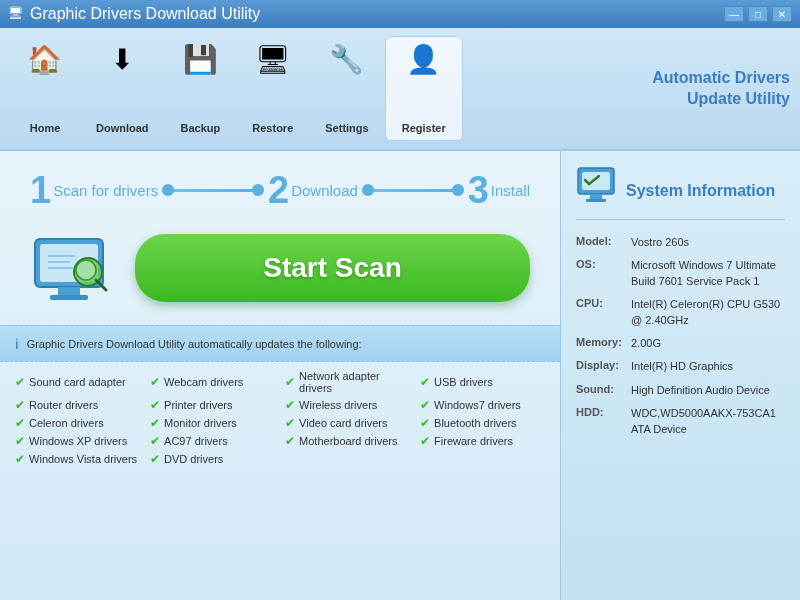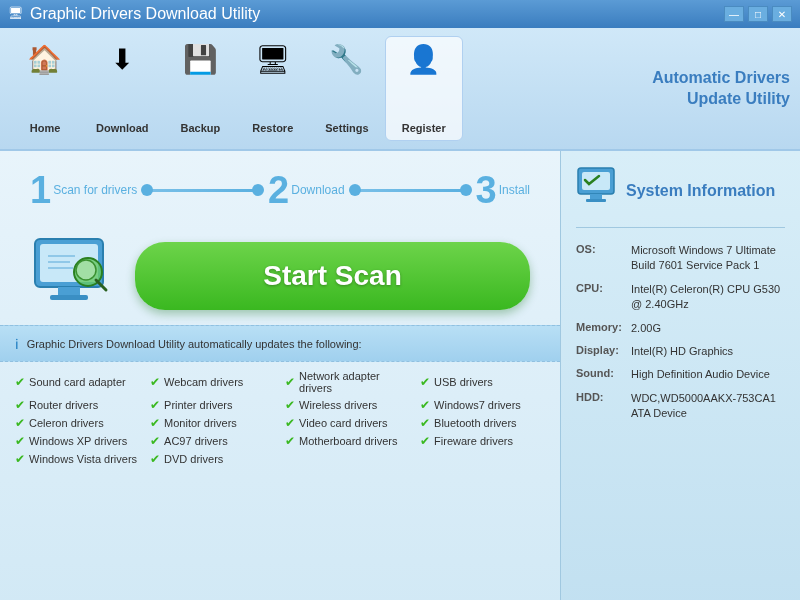--- a/index.html
+++ b/index.html
@@ -81,21 +81,21 @@
       align-items: center;
       color: #4a9fd4;
     }
     .step-num {
       font-size: 38px;
       font-weight: bold;
       color: #5ab0e0;
       line-height: 1;
     }
     .step-text {
-      font-size: 12px;
+      font-size: 15px;
       color: #5ab0e0;
       margin-left: 2px;
     }
     .step-line {
       flex: 1;
       height: 3px;
       background: linear-gradient(to right, #7ac0e8, #5ab0e0);
       margin: 0 10px;
       position: relative;
     }
@@ -107,21 +107,21 @@
       top: 50%;
       transform: translateY(-50%);
     }
     .step-dot.left { left: -6px; }
     .step-dot.right { right: -6px; }
 
     
     .scan-area {
       padding: 15px 30px;
       display: flex;
-      align-items: flex-end;
+      align-items: flex-start;
       gap: 20px;
     }
     .scan-icon-container {
       position: relative;
     }
     .scan-btn {
       flex: 1;
       background: linear-gradient(to bottom, #6dd44a, #3ab820);
       border: none;
       border-radius: 30px;
@@ -169,21 +169,21 @@
       width: 240px;
       background: linear-gradient(to bottom, #d8eef8, #c0dff0);
       border-left: 1px solid #a0c8e0;
       padding: 15px;
     }
     .sysinfo-header {
       display: flex;
       align-items: center;
       gap: 10px;
       margin-bottom: 15px;
-      padding-bottom: 12px;
+      padding-bottom: 4px;
       border-bottom: 1px solid #a0c8e0;
     }
     .sysinfo-icon { font-size: 36px; }
     .sysinfo-title { color: #3a7dbf; font-size: 16px; font-weight: bold; }
     .sysinfo-row {
       display: flex;
       margin-bottom: 8px;
       font-size: 11px;
     }
     .sysinfo-label {
@@ -383,20 +383,24 @@
           <rect x="14" y="28" width="12" height="5" fill="#4a9fd4"></rect>
           <rect x="10" y="33" width="20" height="3" rx="1" fill="#3a8fc4"></rect>
 
           <polyline points="9,14 13,18 23,10" fill="none" stroke="#2a8020" stroke-width="2.5" stroke-linecap="round"></polyline>
         </svg>
       </div>
       <span class="sysinfo-title">System Information</span>
     </div>
 
     <div class="sysinfo-row">
+      <span class="sysinfo-label">Model:</span>
+      <span class="sysinfo-value">Vostro 260s</span>
+    </div>
+    <div class="sysinfo-row">
       <span class="sysinfo-label">OS:</span>
       <span class="sysinfo-value">Microsoft Windows 7 Ultimate  Build 7601 Service Pack 1</span>
     </div>
     <div class="sysinfo-row">
       <span class="sysinfo-label">CPU:</span>
       <span class="sysinfo-value">Intel(R) Celeron(R) CPU G530 @ 2.40GHz</span>
     </div>
     <div class="sysinfo-row">
       <span class="sysinfo-label">Memory:</span>
       <span class="sysinfo-value">2.00G</span>

